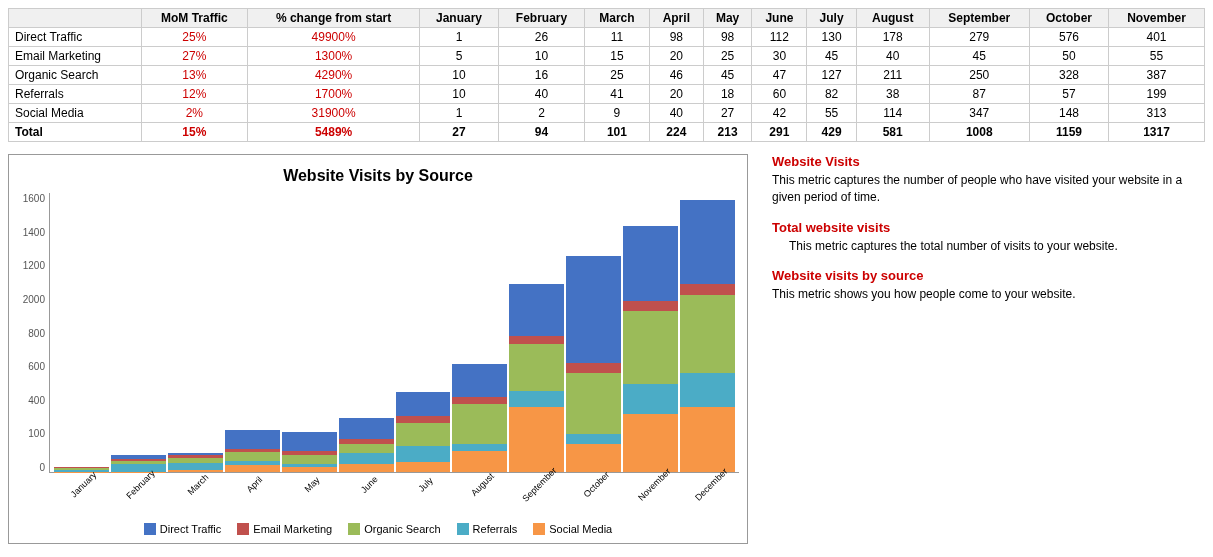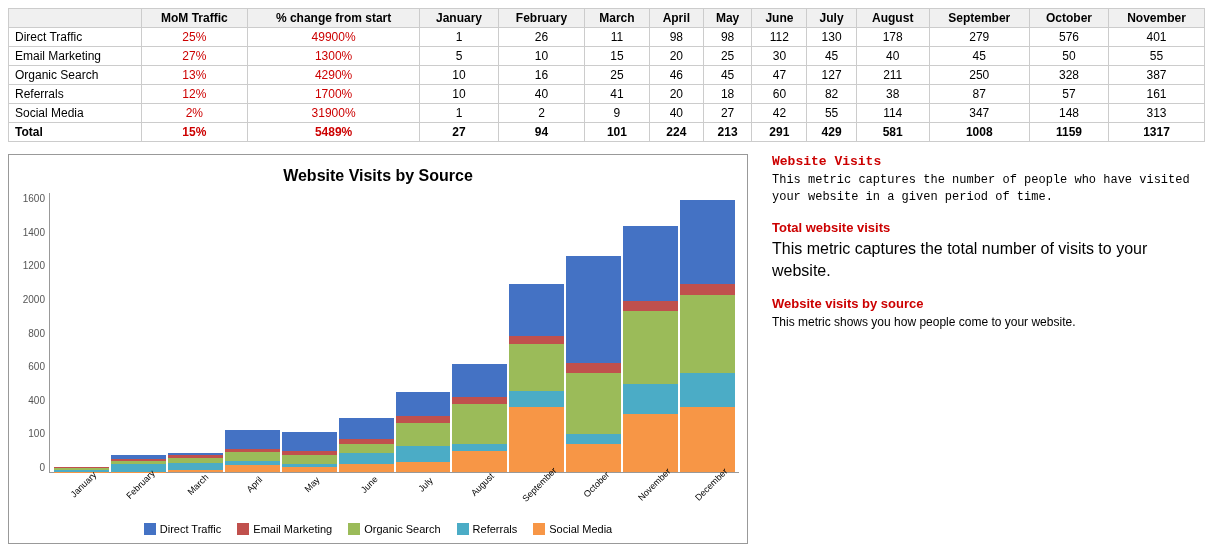--- a/index.html
+++ b/index.html
@@ -108,21 +108,21 @@
     <td>10</td>
     <td>40</td>
     <td>41</td>
     <td>20</td>
     <td>18</td>
     <td>60</td>
     <td>82</td>
     <td>38</td>
     <td>87</td>
     <td>57</td>
-    <td>161</td>
+    <td>199</td>
   </tr>
       <tr>
     <td>Social Media</td>
     <td class="red-val">2%</td>
     <td class="red-val">31900%</td>
     <td>1</td>
     <td>2</td>
     <td>9</td>
     <td>40</td>
     <td>27</td>
@@ -311,26 +311,26 @@
           <span>Referrals</span>
         </div>
         <div style="display: flex; align-items: center; gap: 4px; font-size: 11px;">
           <span style="width: 12px; height: 12px; background: rgb(247, 150, 70); display: inline-block;"></span>
           <span>Social Media</span>
         </div>
       </div>
   </div>
 
   <div class="info-panel" id="info-panel">
-      <div style="margin-bottom: 14px; font-family: Liberation Mono, monospace;">
+      <div style="margin-bottom: 14px;">
     <div style="color:#cc0000;font-weight:bold;font-size:13px;margin-bottom:3px;">Website Visits</div>
     <div style="font-size:12px;line-height:1.4;">This metric captures the number of people who have visited your website in a given period of time.</div>
   </div>
       <div style="margin-bottom: 14px;">
     <div style="color:#cc0000;font-weight:bold;font-size:13px;margin-bottom:3px;">Total website visits</div>
-    <div style="font-size:16px;line-height:1.4;">This metric captures the total number of visits to your website.</div>
+    <div style="font-size:12px;line-height:1.4;margin-left:17px;">This metric captures the total number of visits to your website.</div>
   </div>
       <div style="margin-bottom: 14px;">
     <div style="color:#cc0000;font-weight:bold;font-size:13px;margin-bottom:3px;">Website visits by source</div>
     <div style="font-size:12px;line-height:1.4;">This metric shows you how people come to your website.</div>
   </div>
     </div>
 </div>
 
 </body></html>

